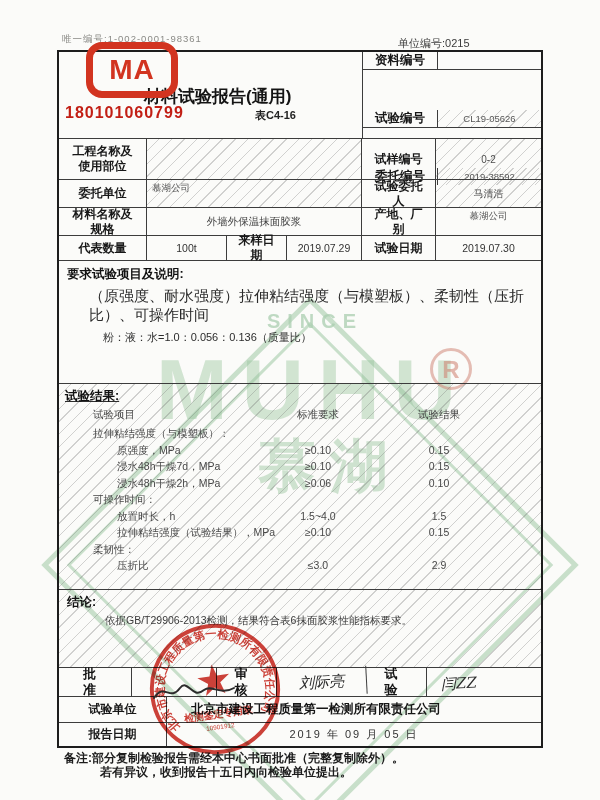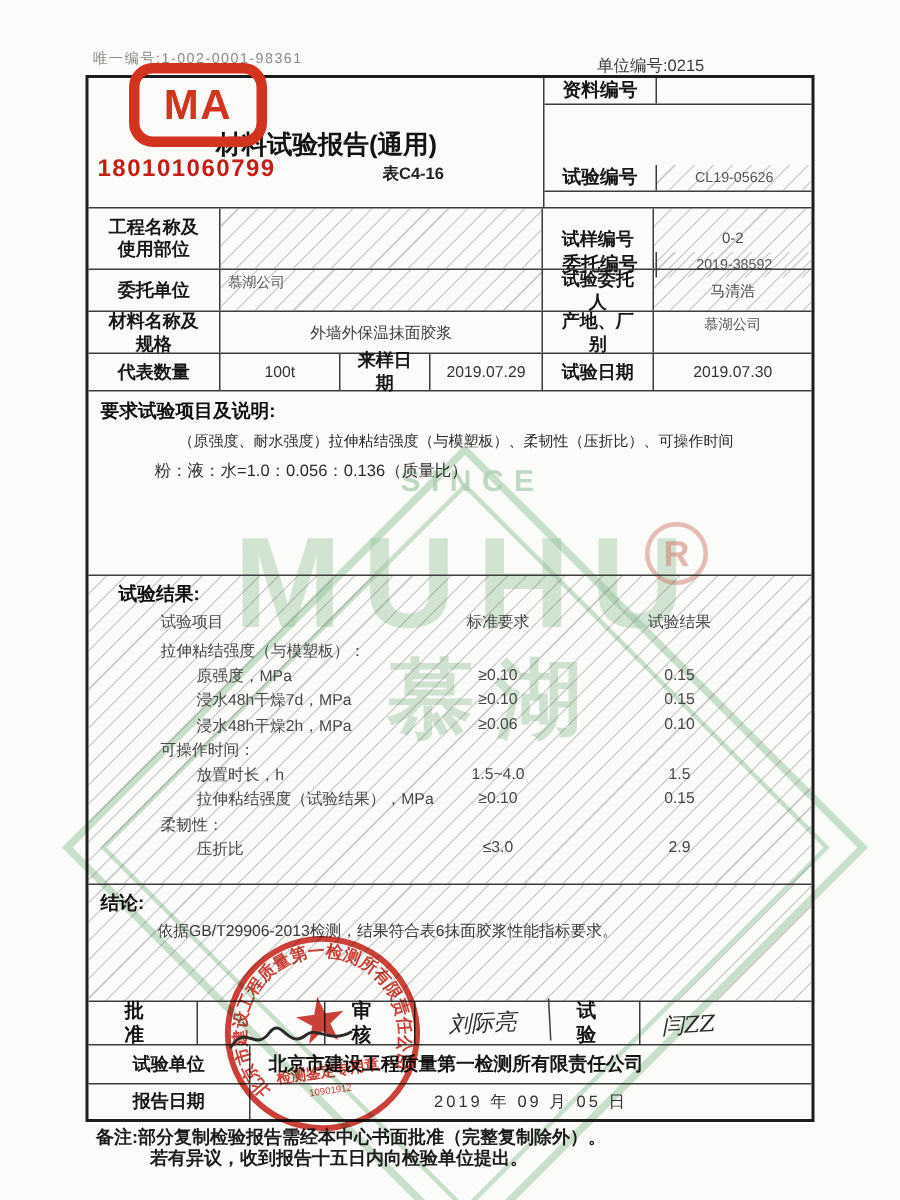--- a/index.html
+++ b/index.html
@@ -48,25 +48,25 @@
 
   .w-c1 { width:88px; } .w-v1 { width:215px; } .w-l2 { width:74px; } .w-flex { flex:1; }
   .r1 { height:41px; } .r2 { height:28px; } .r3 { height:28px; } .r4 { height:25px; }
   .r4 .q { width:80px; font-size:10.5px; color:#333;text-align:right; }
   .r4 .dl { width:60px; } .r4 .dv { width:75px; font-size:10.5px; color:#333; } .r4 .dl2 { width:74px; }
   .mat { font-size:10.5px; color:#3d3d3d; }
 
   
   .req { height:123px; display:block; padding:5px 8px; }
   .sec-title { font-size:12.5px; font-weight:bold; color:#111; }
-  .req-line1 { margin:4px 0 0 52px; font-size:10px; color:#2c2c2c; }
+  .req-line1 { margin:4px 0 0 22px; font-size:15px; color:#2c2c2c; }
   .req-line2 { margin:5px 0 4px 36px; font-size:11px; color:#2c2c2c; }
 
   
-  .results { height:206px; display:block; padding:4px 20px; position:relative; }
+  .results { height:206px; display:block; padding:4px 6px; position:relative;text-decoration:underline; }
   .res-head { position:relative; height:19px; margin-top:2px; }
   .res-row { position:relative; height:16.5px; }
   .res-row .it, .res-head .it { position:absolute; left:0; top:1px; font-size:10.5px; color:#474747; white-space:nowrap; }
   .lv1 .it { padding-left:28px; }
   .lv2 .it { padding-left:52px; }
   .res-head .it { padding-left:28px; }
   .std { position:absolute; left:182px; width:142px; top:1px; text-align:center; font-size:10.5px; color:#474747; }
   .res { position:absolute; left:300px; width:148px; top:1px; text-align:center; font-size:10.5px; color:#474747; }
 
   
@@ -74,21 +74,21 @@
   .concl-text { margin:3px 0 0 38px; font-size:10.5px; color:#3a3a3a; }
 
   
   .appr { height:29px; }
   .appr .alabel { font-weight:bold; font-size:13px; letter-spacing:14px; padding-left:12px; color:#141414; }
   .appr .a1 { width:73px; } .appr .s1 { width:85px; } .appr .a2 { width:60px; letter-spacing:10px; padding-left:8px; }
   .appr .s2 { width:90px; } .appr .a3 { width:60px; letter-spacing:10px; padding-left:8px; }
   .sig { font-family:"DejaVu Serif", serif; font-style:italic; font-size:15px; color:#2b2b2b; transform:rotate(-3deg); }
 
   
-  .unitrow { height:26px; } .daterow { flex:1; min-height:18px; border-bottom:none; }
+  .unitrow { height:26px;gap:12px; } .daterow { flex:1; min-height:18px; border-bottom:none; }
   .w-lab { width:108px; }
   .unit-val { flex:1; justify-content:flex-start; padding-left:12px; font-size:12.5px; font-weight:bold; color:#161616; }
   .date-val { flex:1; font-size:11px; color:#333; letter-spacing:2px; }
 
   
   .note { position:absolute; left:64px; top:752px; z-index:2; font-size:12px; font-weight:bold; color:#1c1c1c; line-height:1.15; }
   .note .n2 { margin-left:36px; }
 
   
   .stamp { position:absolute; left:146px; top:620px; width:138px; height:138px; z-index:5; opacity:.88; mix-blend-mode:multiply; transform:rotate(-8deg); }

